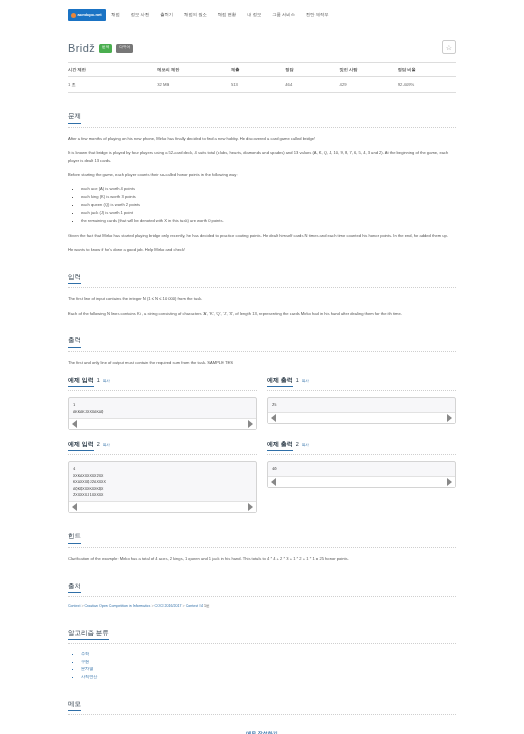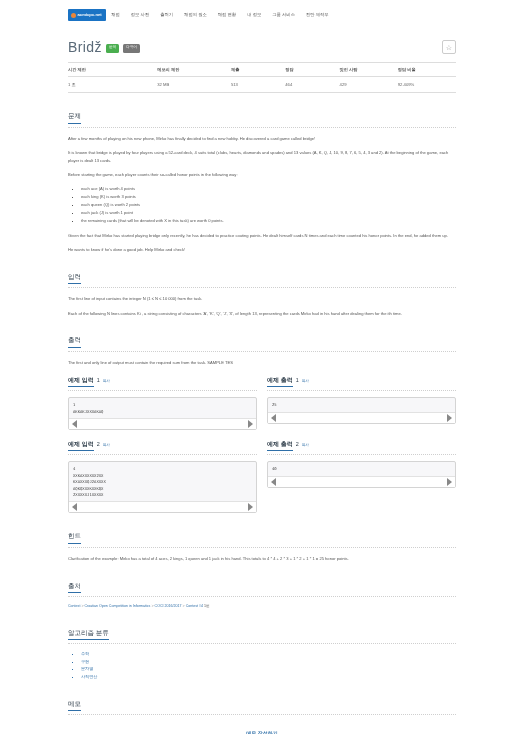--- a/index.html
+++ b/index.html
@@ -52,21 +52,21 @@
 
   
   .title-row {
     display: flex;
     align-items: flex-end;
     padding: 10px 68px 0 68px;
     justify-content: space-between;
   }
   .title-left { display: flex; align-items: flex-end; gap: 4px; }
   .ptitle {
-    font-size: 14px;
+    font-size: 11px;
     color: #5a6a78;
     font-weight: normal;
     letter-spacing: .4px;
     line-height: 1;
   }
   .badge {
     font-size: 3.6px;
     color: #ffffff;
     padding: 2.5px 3px;
     border-radius: 1.5px;

